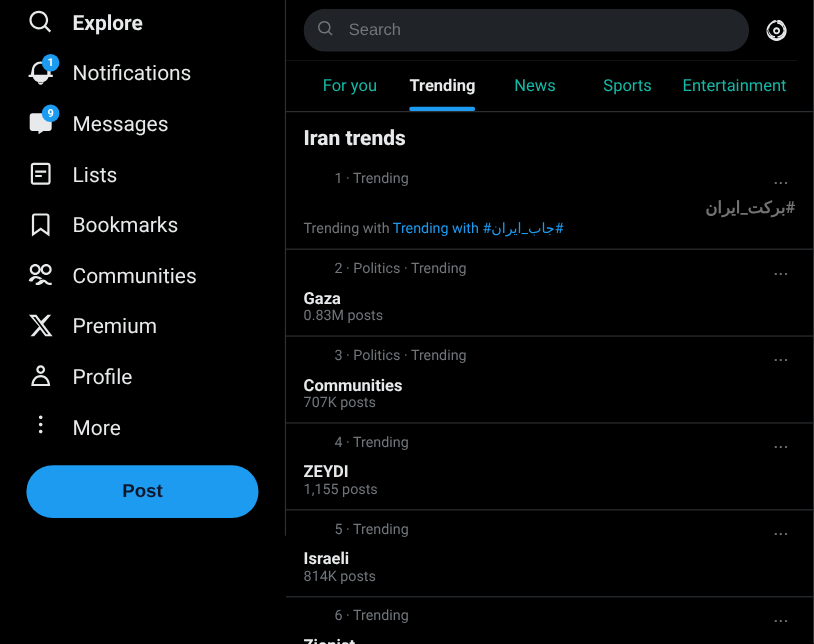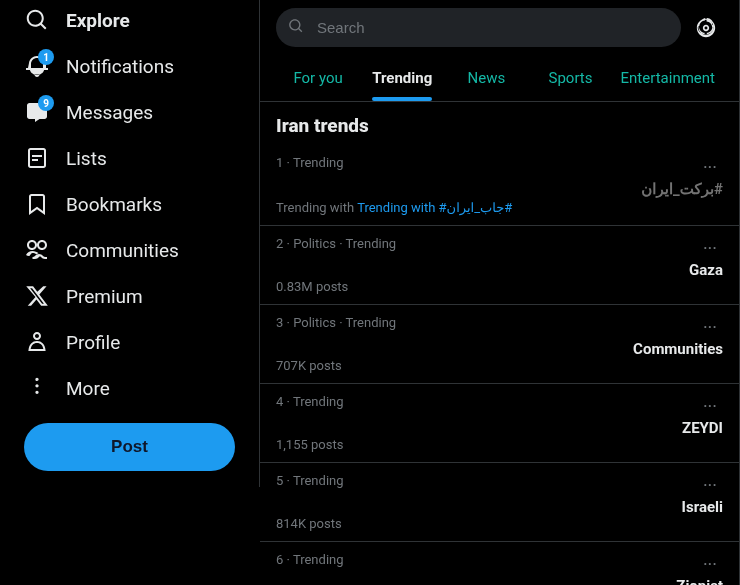--- a/index.html
+++ b/index.html
@@ -220,32 +220,32 @@
       font-weight: 700;
       color: #737373;
       text-align: right;
       direction: rtl;
     }
 
     .trend-name-ltr {
       font-size: 15px;
       font-weight: 700;
       color: #e7e9ea;
-      text-align: right;
     }
 
     .trend-count {
       font-size: 13px;
       color: #71767b;
     }
 
     .trend-header {
       display: flex;
       justify-content: space-between;
       align-items: flex-start;
+      margin-left: 28px;
     }
 
     .trend-more {
       color: #71767b;
       font-size: 18px;
       cursor: pointer;
       padding: 2px 6px;
     }
 
     .trend-related {

